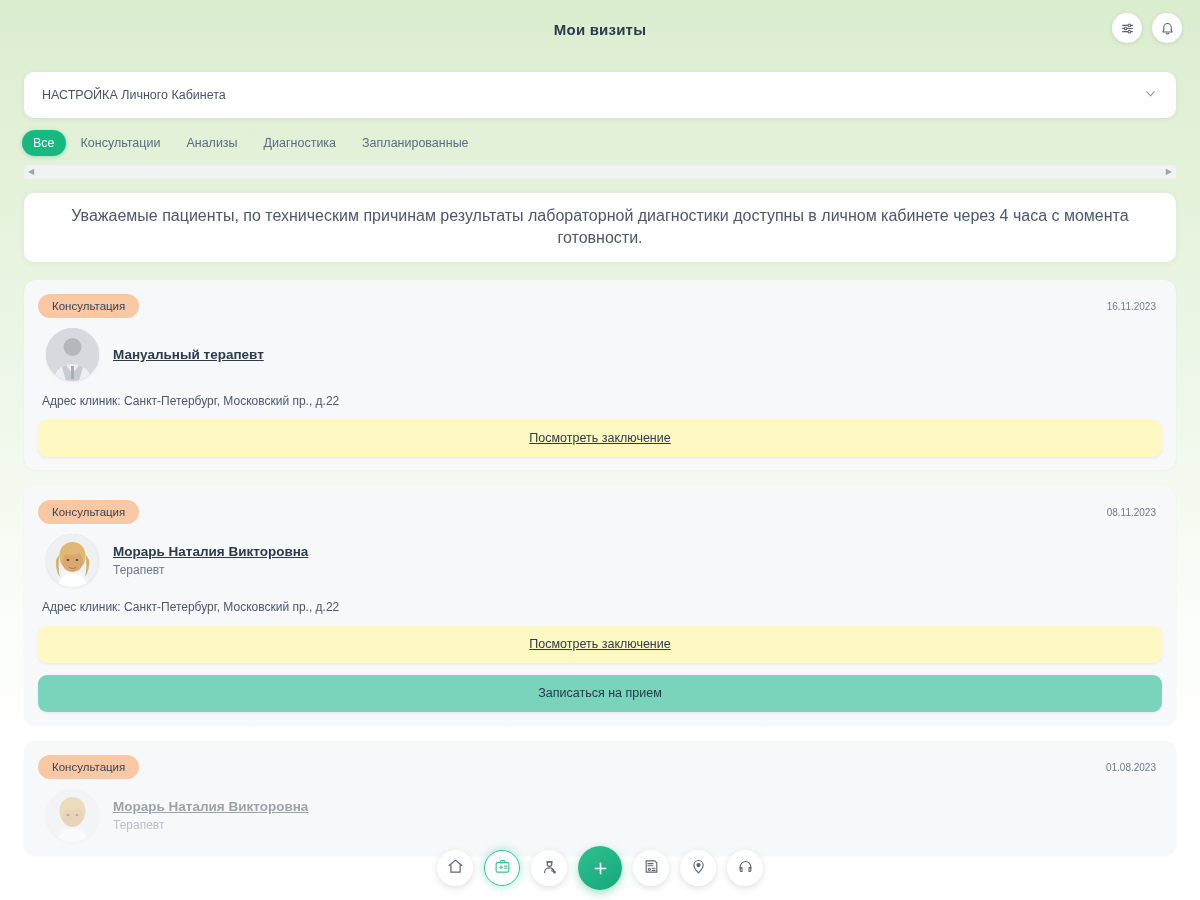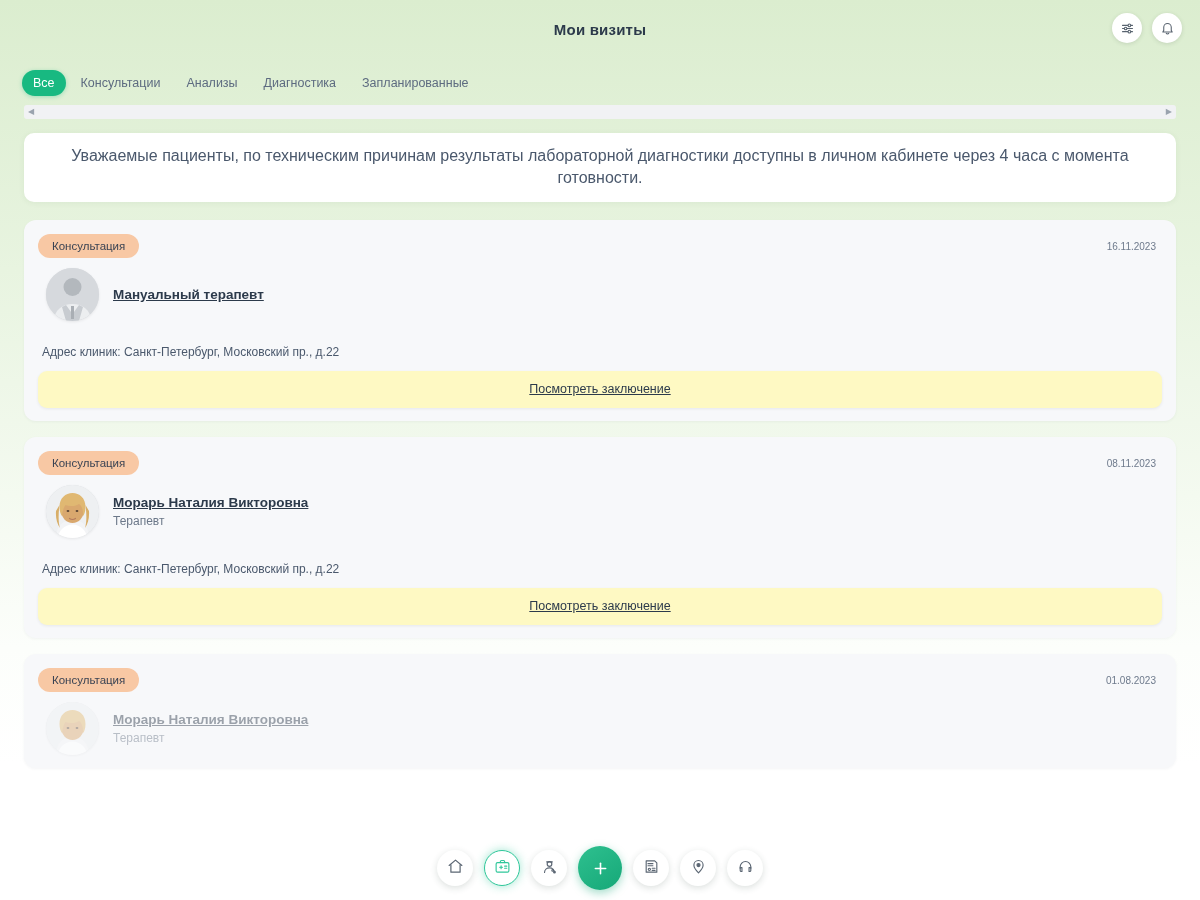--- a/index.html
+++ b/index.html
@@ -174,21 +174,21 @@
     text-decoration: underline;
     cursor: pointer;
   }
   .doctor-spec {
     font-size: 12px;
     color: #6c7889;
   }
   .clinic {
     font-size: 12px;
     color: #4a586c;
-    margin-top: 24px;
+    margin-top: 13px;
     padding-left: 4px;
   }
   .btn {
     display: block;
     width: 100%;
     height: 37px;
     border-radius: 9px;
     border: none;
     font-family: "Liberation Sans", sans-serif;
     font-size: 12.5px;
@@ -263,20 +263,30 @@
         <span>
           <svg width="15" height="15" viewBox="0 0 24 24" fill="none" stroke="#58636f" stroke-width="1.7" stroke-linecap="round" stroke-linejoin="round">
             <path d="M18 15v-5a6 6 0 0 0-12 0v5l-1.5 2.5h15L18 15z"></path>
             <path d="M10 19.5a2.2 2.2 0 0 0 4 0"></path>
           </svg>
         </span>
       </div>
     </div>
   </div>
 
+  <div class="selector-wrap">
+    <div class="selector">
+      <span class="selector-label">НАСТРОЙКА Личного Кабинета</span>
+      <span class="chev">
+        <svg width="15" height="15" viewBox="0 0 24 24" fill="none" stroke="#8d98a8" stroke-width="1.8" stroke-linecap="round" stroke-linejoin="round">
+          <polyline points="6 9 12 16 18 9"></polyline>
+        </svg>
+      </span>
+    </div>
+  </div>
 
   <div class="tabs">
     <div class="tab active">Все</div>
     <div class="tab">Консультации</div>
     <div class="tab">Анализы</div>
     <div class="tab">Диагностика</div>
     <div class="tab">Запланированные</div>
   </div>
 
   <div class="scroll-strip">
@@ -332,20 +342,21 @@
             <path d="M16 44c3-3 6.5-4.5 10.5-4.5S34 41 37 44c2.2 2.2 3.5 5 4 9H12c.5-4 1.8-6.8 4-9z" fill="#ffffff"></path>
           </svg>
         </div>
         <div class="doctor-meta">
           <span class="doctor-name">Морарь Наталия Викторовна</span>
           <span class="doctor-spec">Терапевт</span>
         </div>
       </div>
       <div class="clinic">Адрес клиник: Санкт-Петербург, Московский пр., д.22</div>
       <button class="btn btn-white">Посмотреть заключение</button>
+      <button class="btn btn-green">Записаться на прием</button>
     </div>
 
     <div class="card">
       <div class="card-top">
         <span class="badge">Консультация</span>
         <span class="card-date">01.08.2023</span>
       </div>
       <div class="doctor faded" style="opacity:.45">
         <div class="avatar">
           <svg width="53" height="53" viewBox="0 0 53 53">

